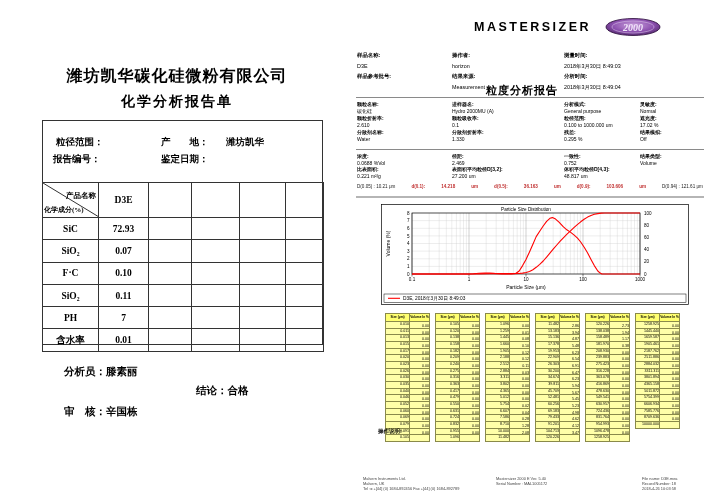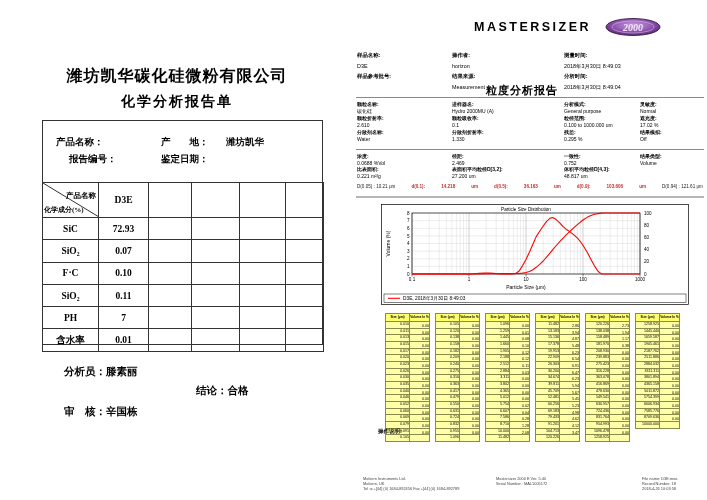--- a/index.html
+++ b/index.html
@@ -55,24 +55,24 @@
 <body>
 
 <div id="screen">
 
   <div id="left-page">
     <div class="l-company">潍坊凯华碳化硅微粉有限公司</div>
     <div class="l-title">化学分析报告单</div>
 
     <div class="l-box">
       <div class="l-info">
-        <span class="li" style="left:13px;top:15px">产品名称：</span>
+        <span class="li" style="left:13px;top:15px">粒径范围：</span>
         <span class="li" style="left:118px;top:15px">产　　地：</span>
         <span class="li" style="left:183px;top:15px">潍坊凯华</span>
-        <span class="li" style="left:26px;top:32px">报告编号：</span>
+        <span class="li" style="left:10px;top:32px">报告编号：</span>
         <span class="li" style="left:118px;top:32px">鉴定日期：</span>
       </div>
       <table class="l-grid">
         <colgroup>
             <col style="width:56px">
             <col style="width:50px">
             <col style="width:43px">
             <col style="width:48px">
             <col style="width:46px">
             <col style="width:38px">

